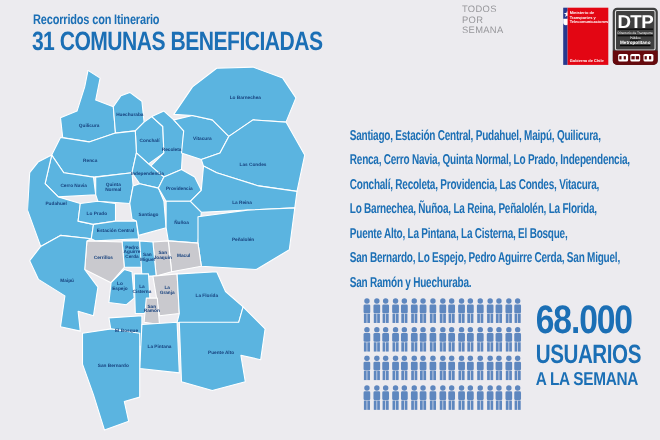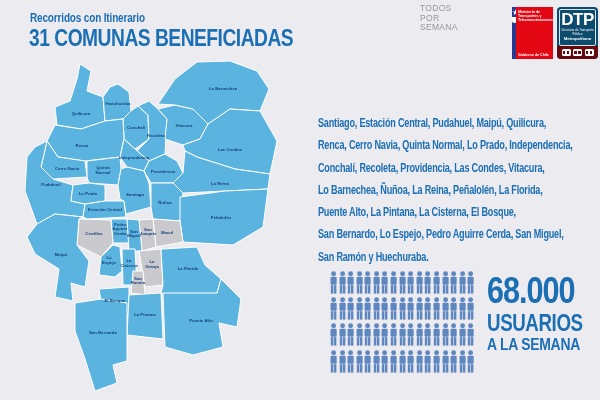--- a/index.html
+++ b/index.html
@@ -32,21 +32,21 @@
     display:flex;
   }
   .lm-blue{width:15px;background:#26398E;position:relative;}
   .lm-emblem{position:absolute;top:2px;left:0;width:100%;text-align:center;color:#fff;font-size:8px;line-height:8px;}
   .lm-shield{width:5px;height:6px;background:#fff;border-radius:0 0 2.5px 2.5px;margin:0 auto;}
   .lm-red{flex:1;background:#E30613;position:relative;color:#fff;}
   .lm-top{font-size:3.6px;font-weight:700;line-height:4.2px;padding:2.5px 0 0 2px;}
   .lm-bottom{position:absolute;bottom:2.5px;left:2px;font-size:3.6px;font-weight:700;}
   .logo-dtp{
     position:absolute;left:557px;top:7px;width:41px;height:52px;
-    background:#0c4a6e;border-radius:4px;overflow:hidden;
+    background:#404040;border-radius:4px;overflow:hidden;text-decoration:underline;
   }
   .dtp-inner{position:absolute;top:2px;left:2px;right:2px;bottom:13px;border:1px solid rgba(255,255,255,0.85);border-radius:2px;}
   .dtp-acr{position:relative;text-align:center;margin-top:4px;font-size:17px;font-weight:700;color:#fff;letter-spacing:-0.5px;line-height:17px;}
   .dtp-sub1{position:relative;text-align:center;font-size:3px;color:#fff;line-height:3.6px;margin-top:1px;}
   .dtp-sub2{position:relative;text-align:center;font-size:4.2px;font-weight:700;color:#fff;line-height:5px;}
   .dtp-strip{
     position:absolute;bottom:0;left:0;width:100%;height:13px;background:#66090D;
     display:flex;justify-content:center;align-items:center;gap:2.5px;
   }
   .bus{width:9px;height:7px;background:#fff;border-radius:1.5px;position:relative;}

